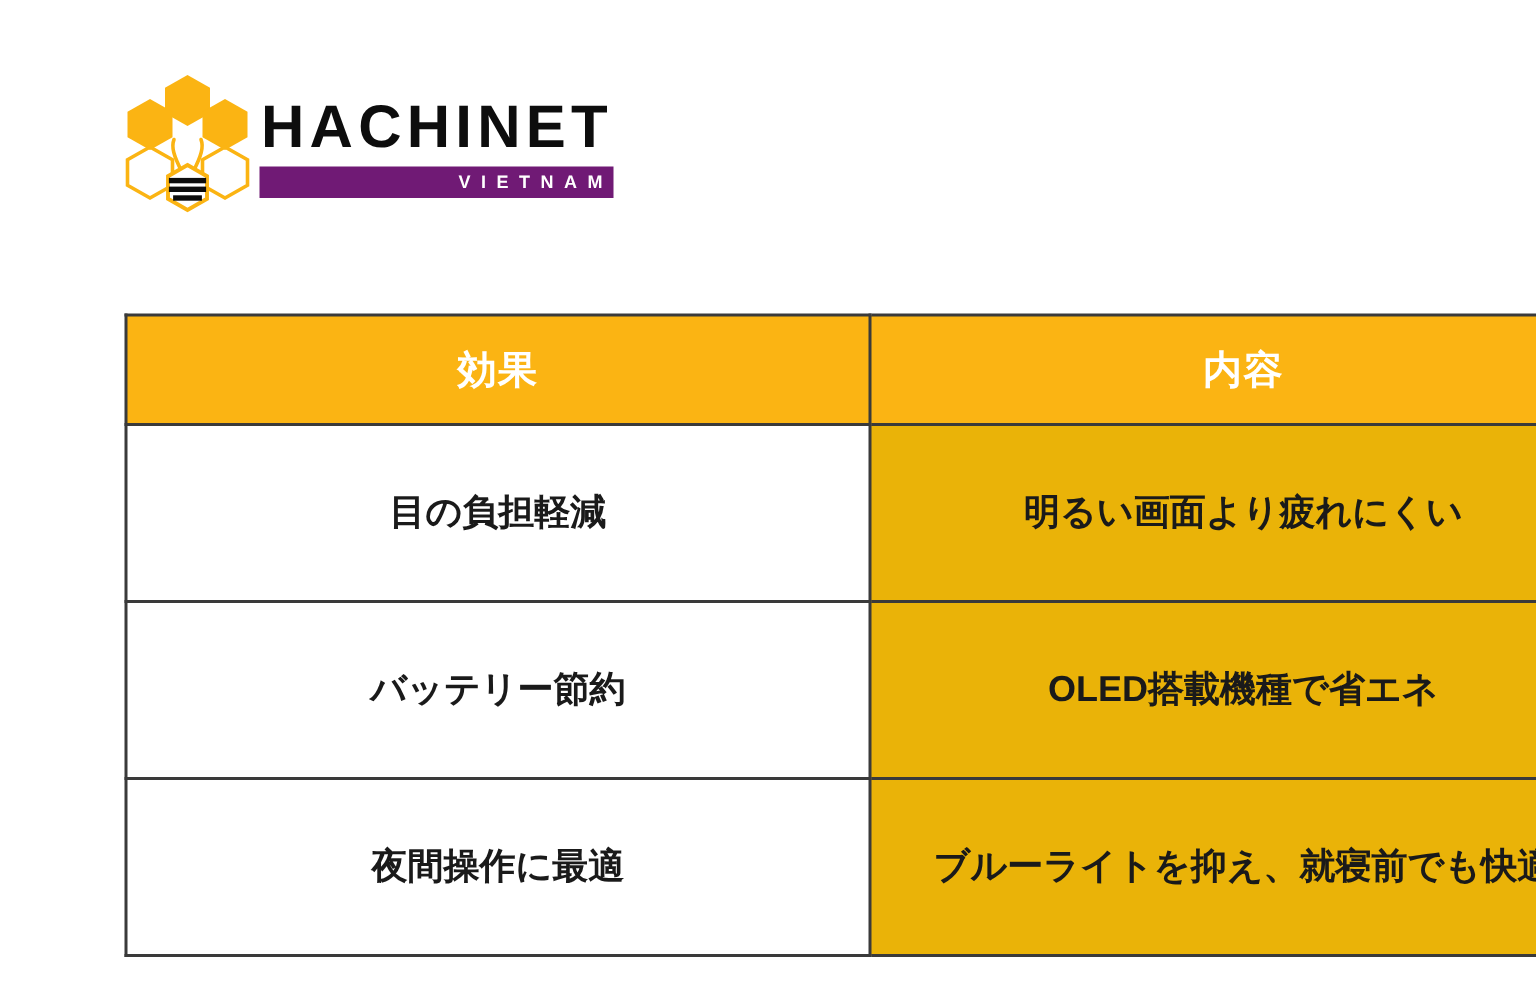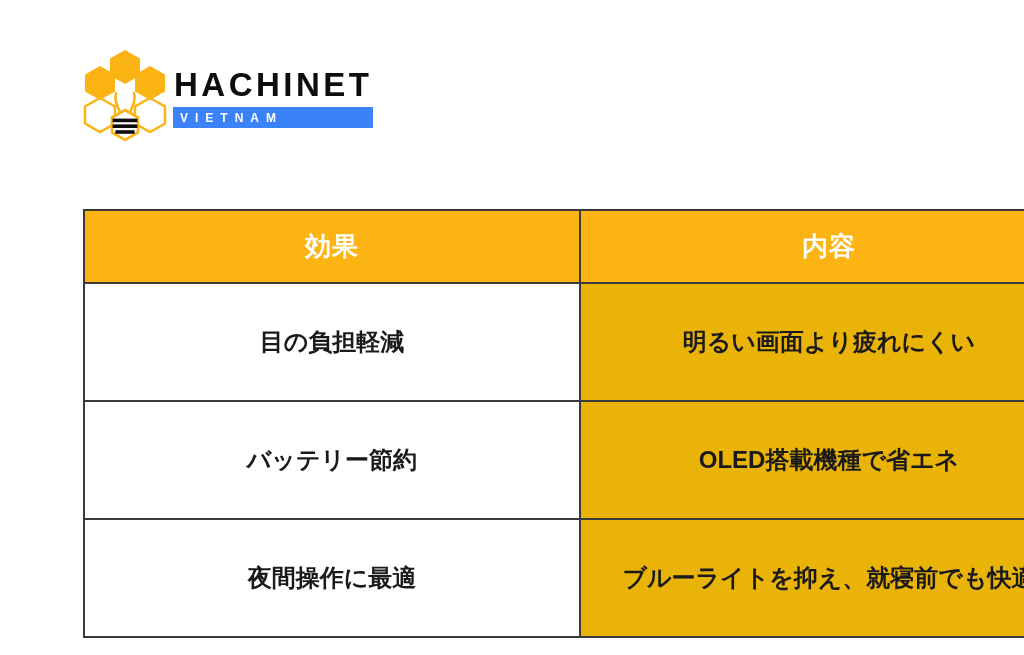--- a/index.html
+++ b/index.html
@@ -36,34 +36,34 @@
   .logo-word {
     margin-left: 6px;
     display: flex;
     flex-direction: column;
     align-items: stretch;
     justify-content: center;
   }
   .logo-name {
     font-family: "Liberation Sans", "DejaVu Sans", sans-serif;
     font-weight: bold;
-    font-size: 33px;
+    font-size: 40px;
     line-height: 1;
     letter-spacing: 3.5px;
     color: #0d0d0d;
     white-space: nowrap;
     padding-left: 1px;
   }
   .logo-sub-bar {
     margin-top: 6px;
-    background: #3b82f6;
+    background: #701a75;
     height: 21px;
     display: flex;
     align-items: center;
-    justify-content: flex-start;
+    justify-content: flex-end;
   }
   .logo-sub {
     color: #ffffff;
     font-family: "Liberation Sans", "DejaVu Sans", sans-serif;
     font-weight: bold;
     font-size: 12px;
     letter-spacing: 7px;
     line-height: 1;
     padding-left: 7px;
     white-space: nowrap;

